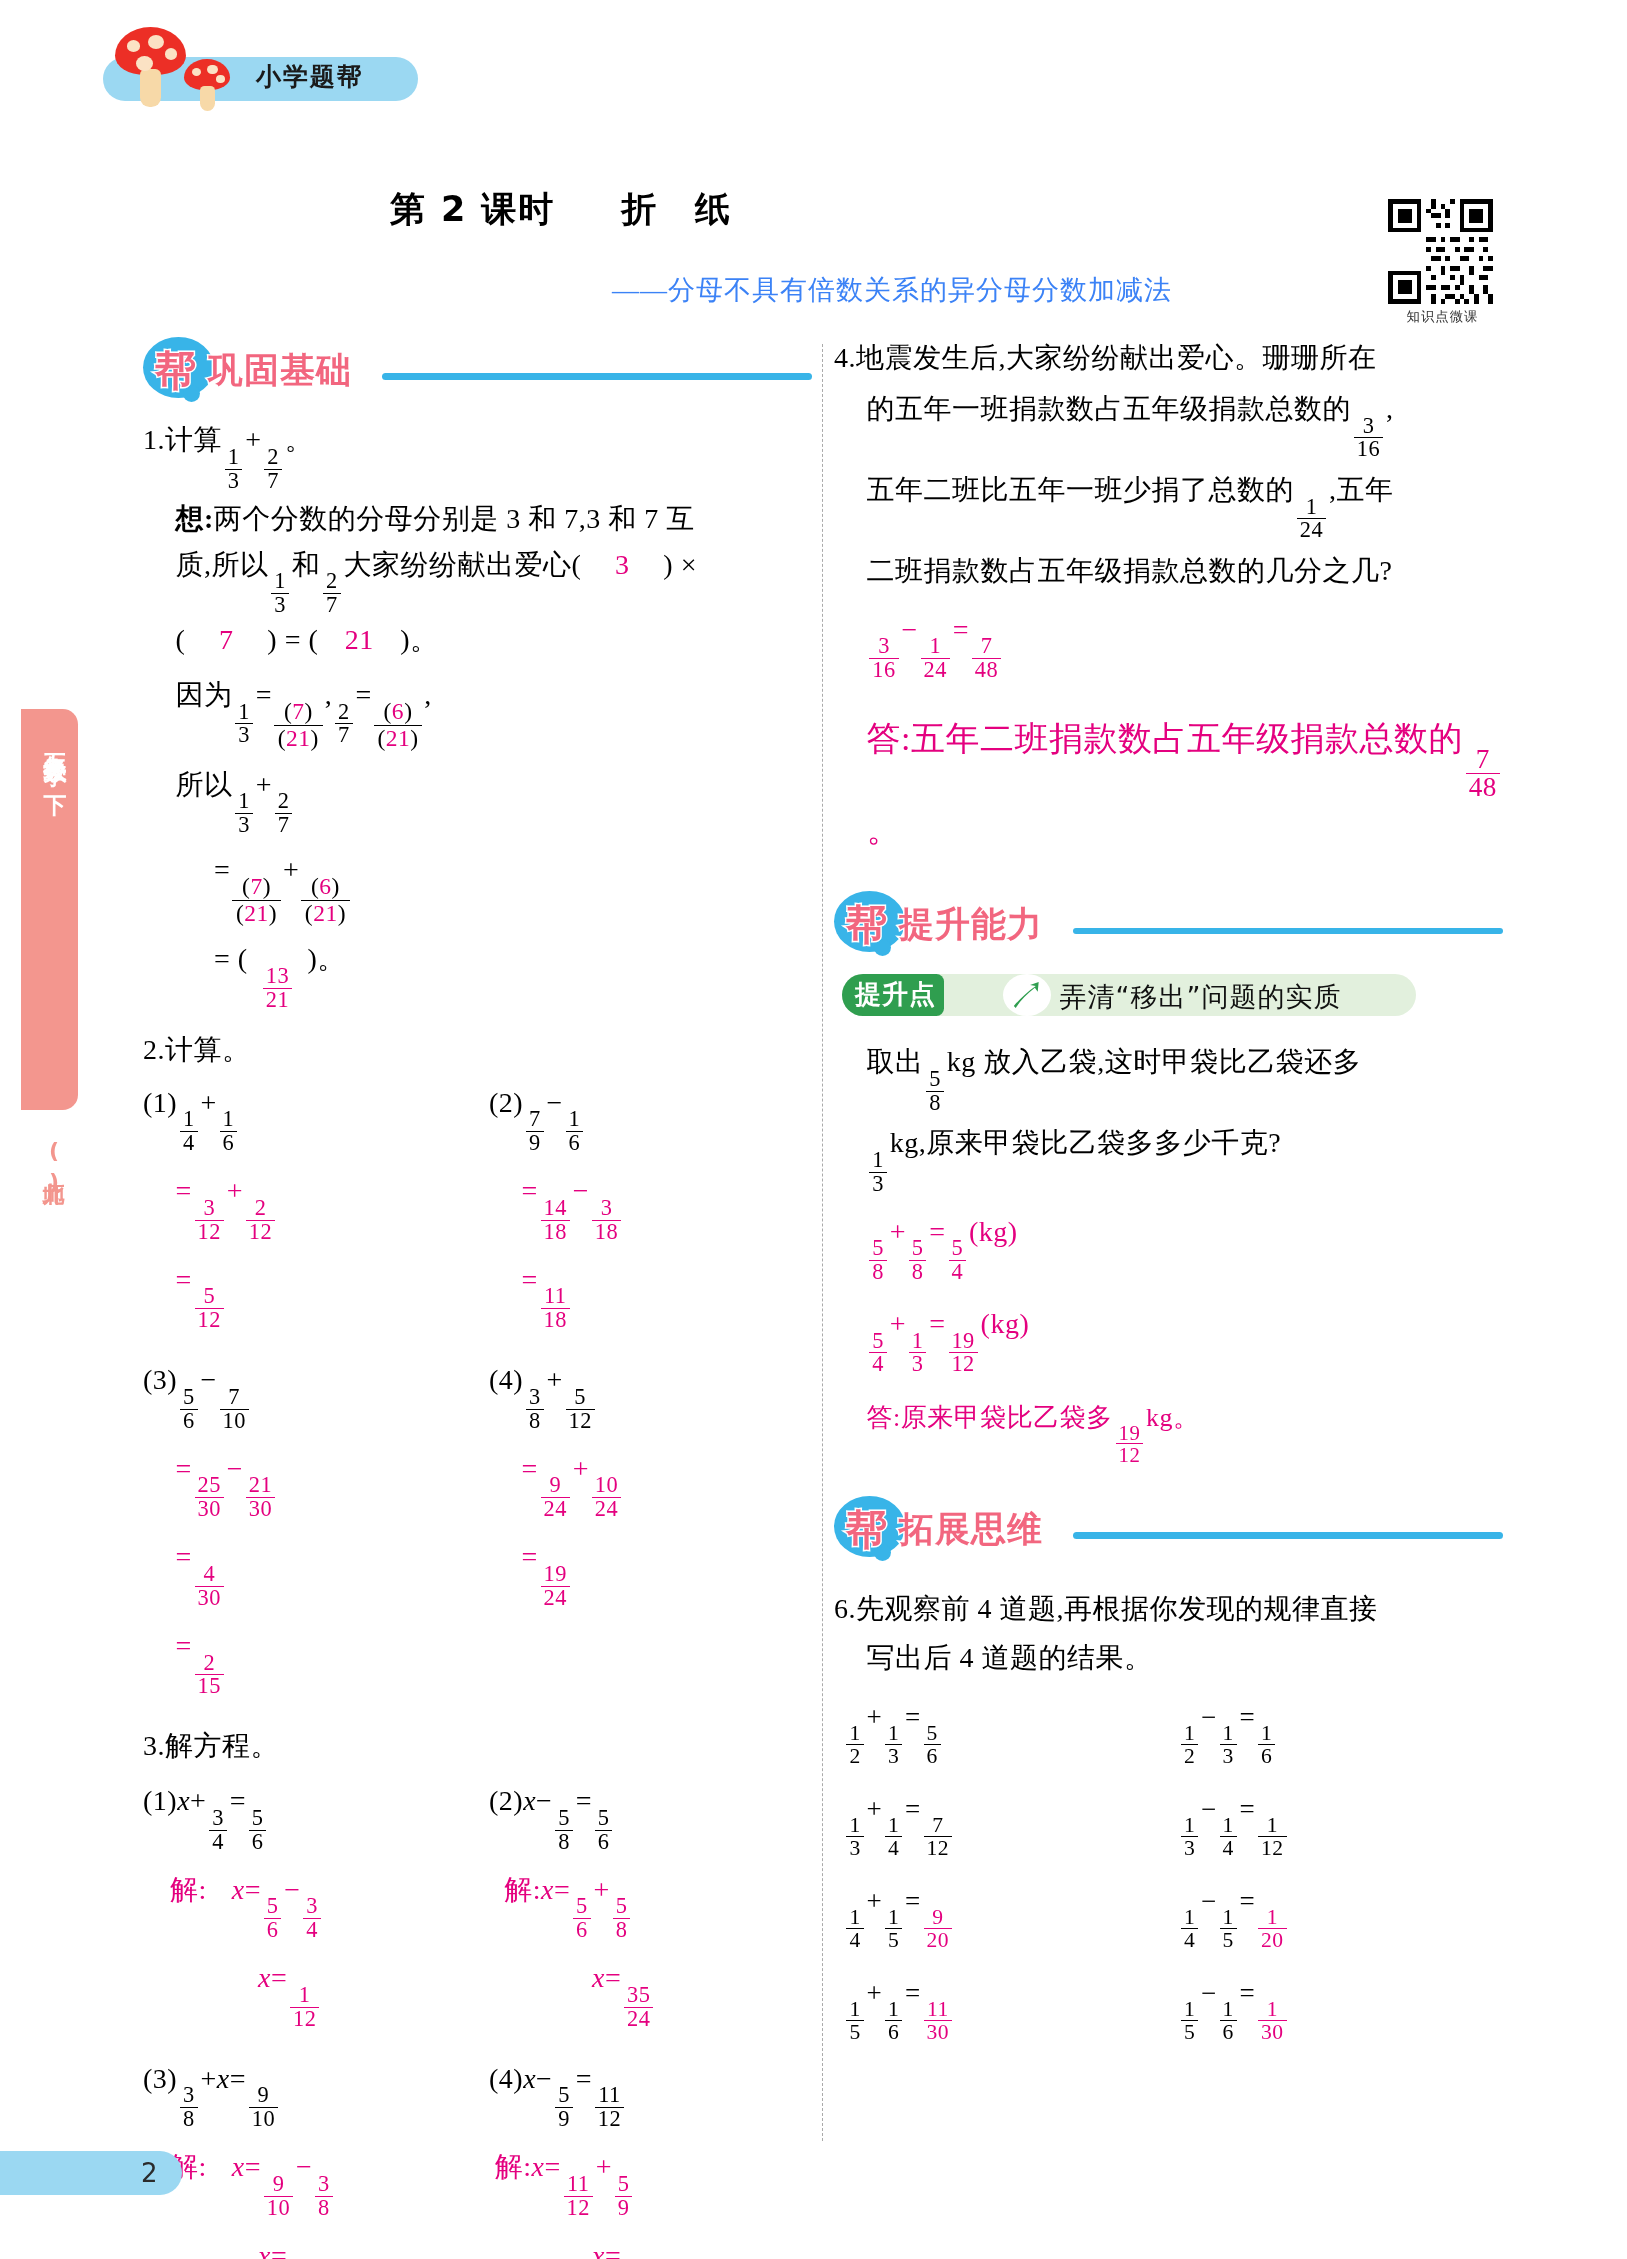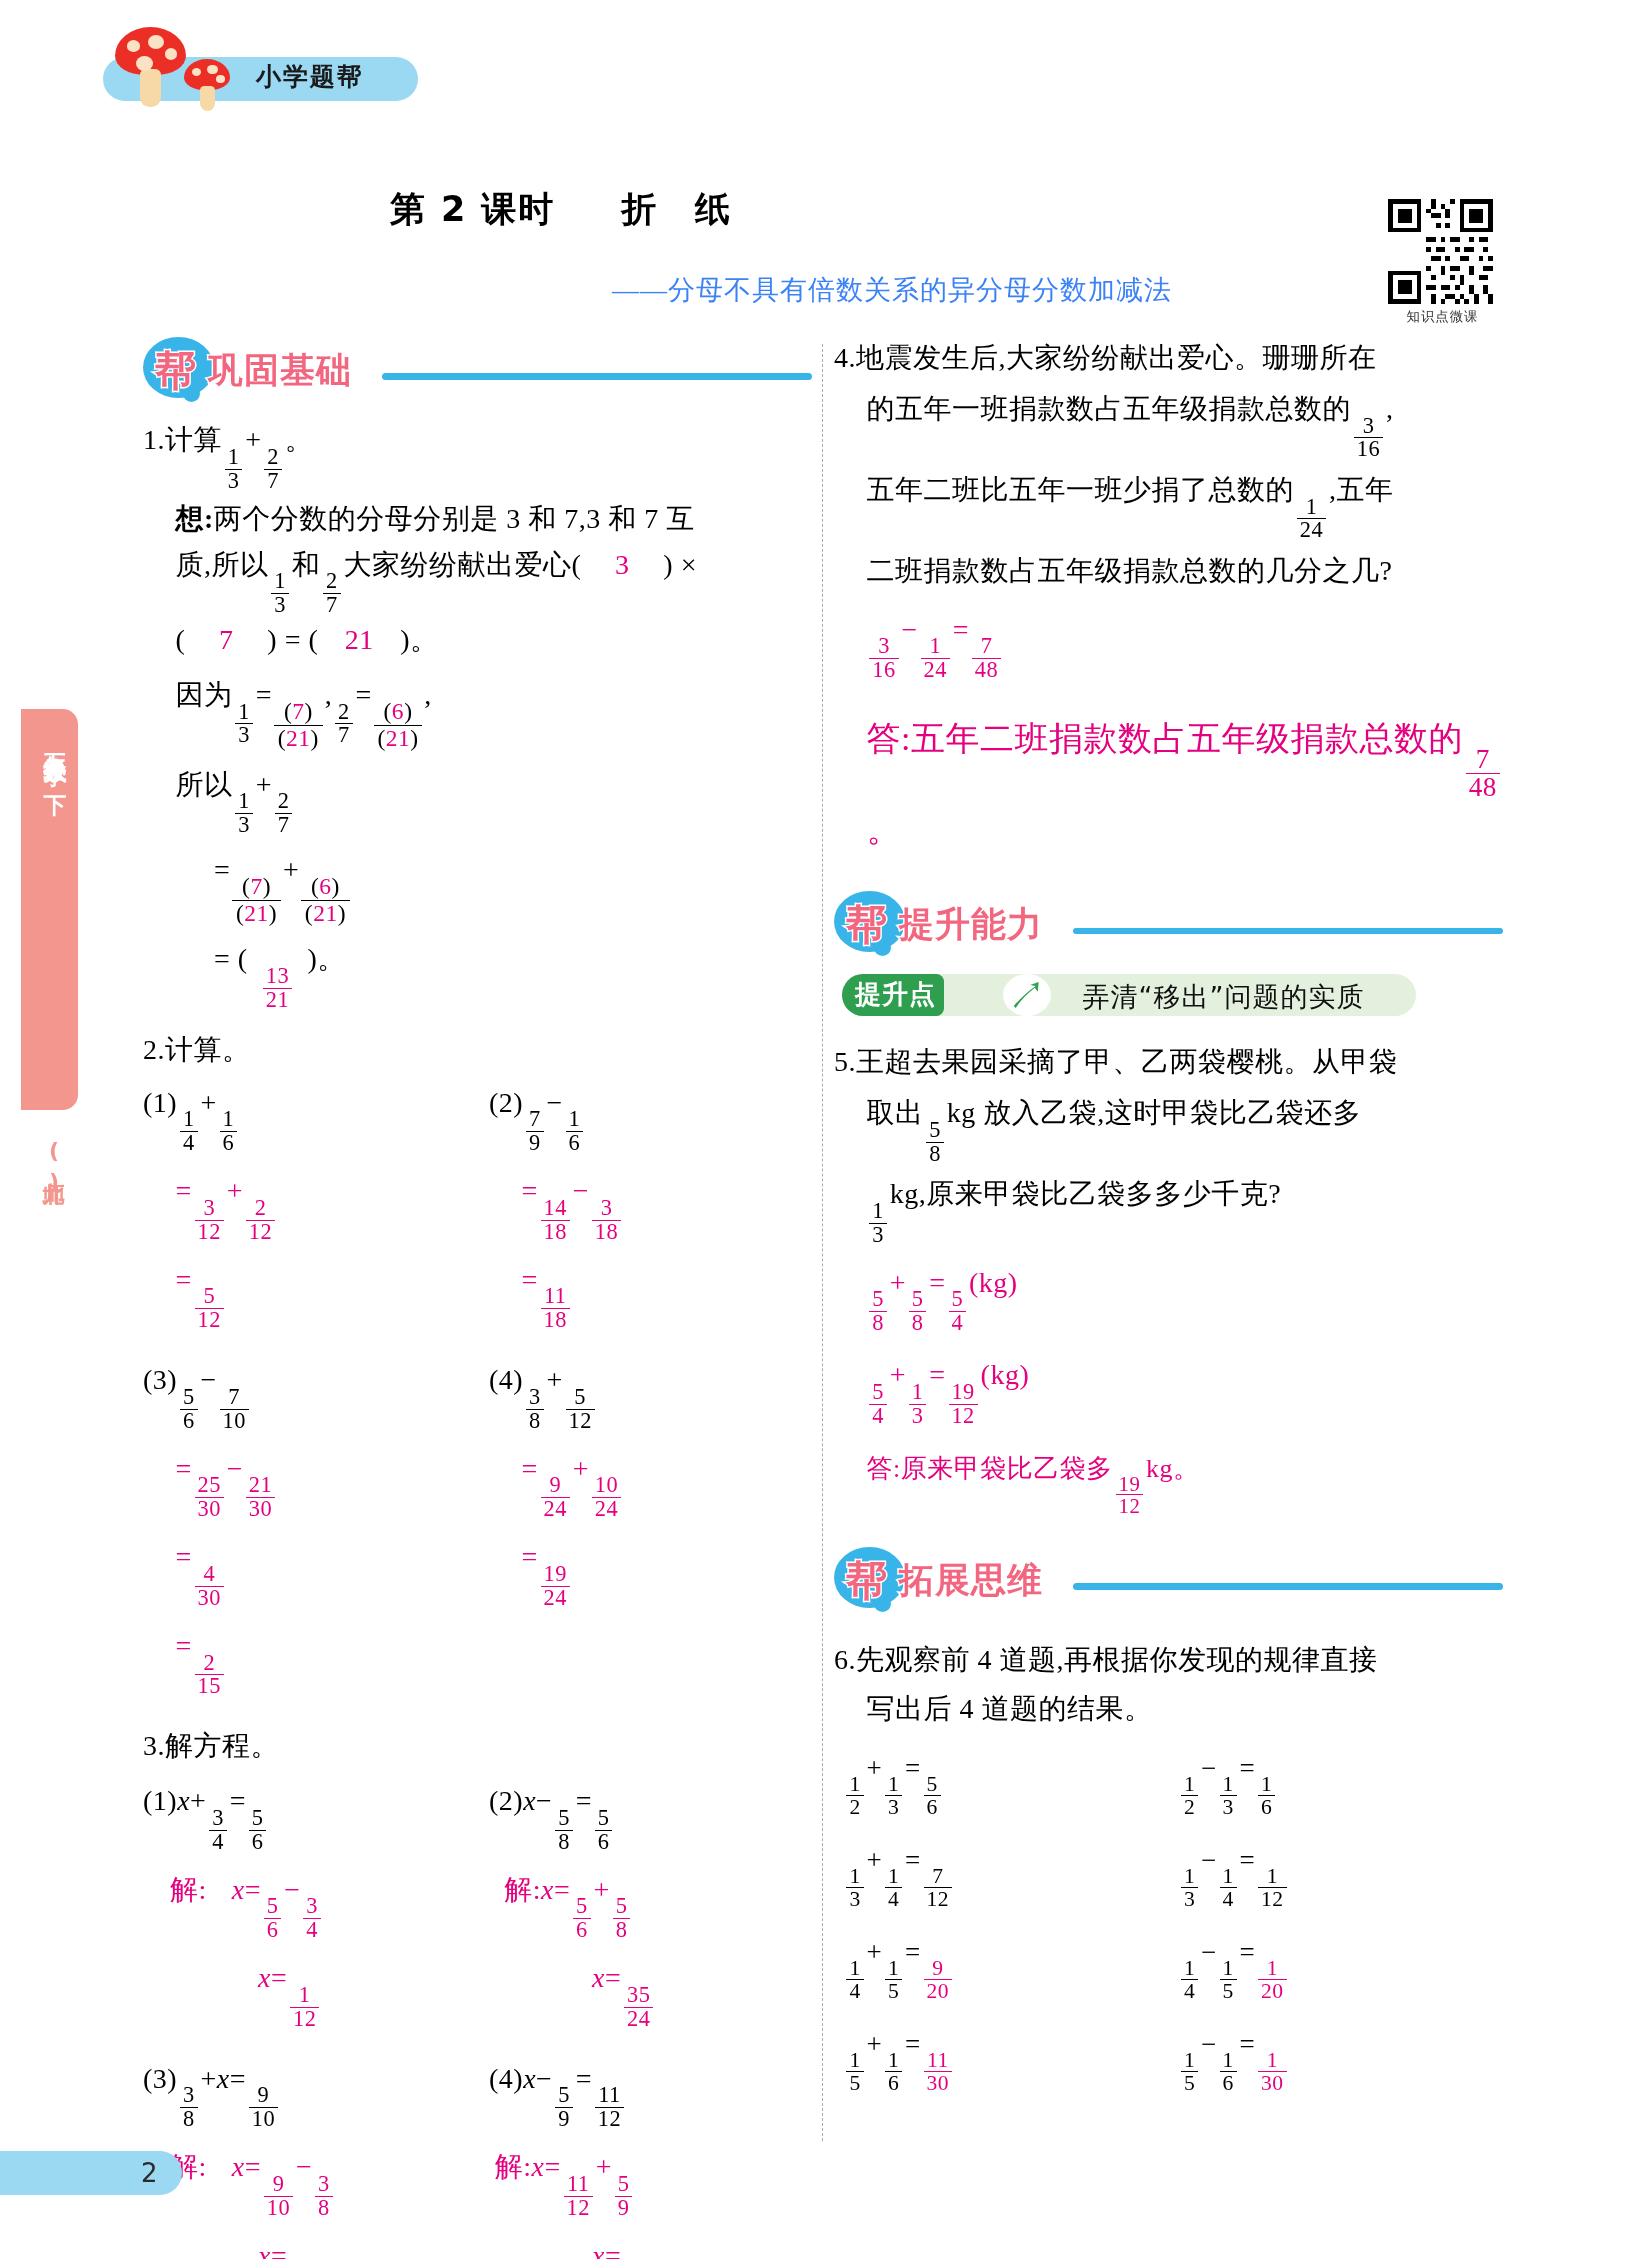--- a/index.html
+++ b/index.html
@@ -45,21 +45,21 @@
   .sec .sectext{position:absolute;left:65px;top:11.5px;font-family:"DejaVu Sans","Liberation Sans",sans-serif;font-weight:bold;font-size:35px;color:#f2667f;-webkit-text-stroke:2.9px #fff;paint-order:stroke fill;letter-spacing:1px;z-index:2;}
   .sec .rule{position:absolute;left:239px;top:38px;right:0;height:6.7px;background:#38b4e8;border-radius:3.8px;}
 
   
   .badge-row{position:relative;height:52px;margin:15.3px 0 7.6px 7.6px;}
   .badge-bg{position:absolute;left:0;top:0;height:42px;width:574px;background:#e2f0dd;border-radius:21px;}
   .badge{position:absolute;left:0;top:0;height:42px;padding:0 7.6px 0 13.4px;background:#2f9e4f;border-radius:21px 7.6px 7.6px 21px;display:flex;align-items:center;}
   .badge span{font-family:"DejaVu Sans","Liberation Sans",sans-serif;font-weight:bold;font-size:26px;color:#fff;letter-spacing:1px;}
   .badge-arrowbg{position:absolute;left:161px;top:0;width:48px;height:42px;background:#fff;border-radius:50%;}
   .badge-arrow{position:absolute;left:168px;top:5.7px;}
-  .badge-text{position:absolute;left:241px;top:4.8px;font-family:"DejaVu Sans","Liberation Sans",sans-serif;font-size:27px;color:#111;letter-spacing:1px;}
+  .badge-text{position:absolute;left:218px;top:4.8px;font-family:"DejaVu Sans","Liberation Sans",sans-serif;font-size:27px;color:#111;letter-spacing:1px;}
 
   
   .q{font-size:28px;line-height:1.62;letter-spacing:0.5px;}
   .indent{padding-left:32.5px;}
   .ans{color:#e4007f;}
 
   
   .fr{display:inline-flex;flex-direction:column;align-items:center;vertical-align:-0.52em;margin:0 2.9px;line-height:1.02;}
   .fr .n{padding:0 2.9px;font-size:0.80em;}
   .fr .d{padding:0 2.9px;font-size:0.80em;border-top:1.5px solid currentColor;}
@@ -495,21 +495,20 @@
       <div class="badge-arrowbg"></div>
       <div class="badge-arrow">
         <svg width="32.5" height="31" viewBox="0 0 34 32">
             <path d="M4 27 C10 20 18 12 27 6 L21 5 L30 2 L29 12 L26 8 C18 14 11 21 6 29 Z" fill="#2f9e4f"></path>
           </svg>
       </div>
       <div class="badge-text">弄清“移出”问题的实质</div>
     </div>
 
     <div class="q" style="margin-top:13.4px;">
-      <div><span>5.</span><span>王超去果园采摘了甲、乙两袋樱桃。从甲袋</span></div>
       <div class="indent" style="margin-top:5.7px;"><span>取出</span><span class="fr">
             <span class="n">5</span>
             <span class="d">8</span>
           </span><span>kg 放入乙袋,这时甲袋比乙袋还多</span></div>
       <div class="indent" style="margin-top:5.7px;"><span class="fr">
             <span class="n">1</span>
             <span class="d">3</span>
           </span><span>kg,原来甲袋比乙袋多多少千克?</span></div>
       <div class="indent ans" style="margin-top:13.4px;"><span class="fr">
             <span class="n">5</span>

